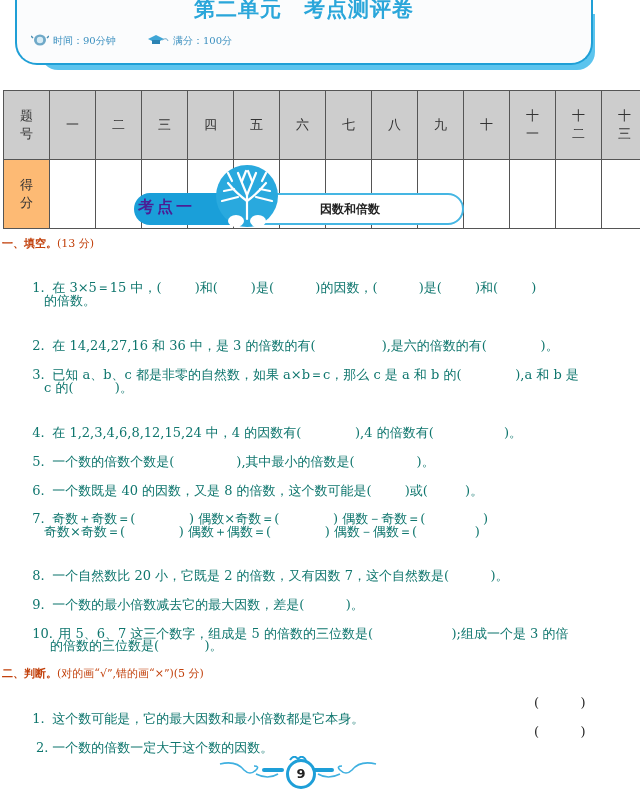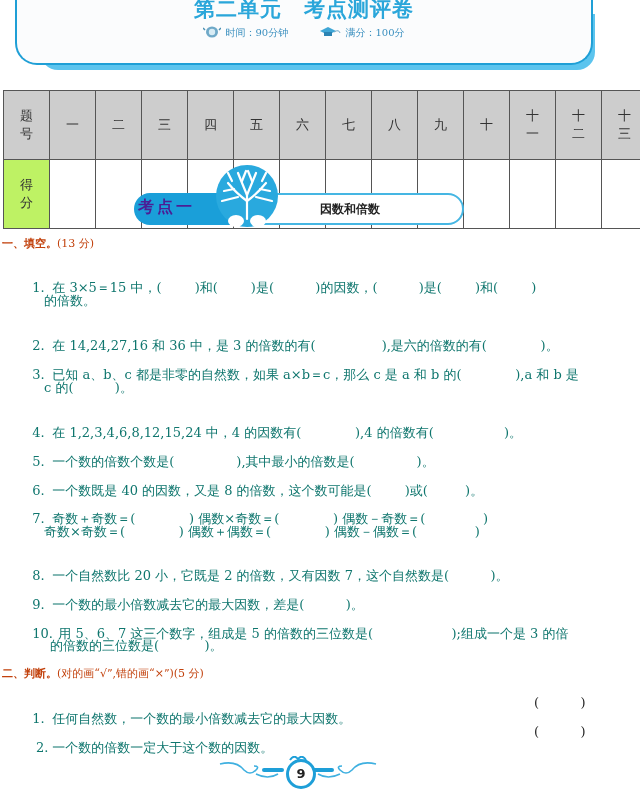--- a/index.html
+++ b/index.html
@@ -16,36 +16,36 @@
     position: absolute; left: 15px; top: -10px; width: 574px; height: 73px;
     background: #fbfcfd; border: 2px solid #1f9fd6; border-top: none; border-radius: 0 0 22px 22px;
   }
   .banner-title {
     position: absolute; left: 0; right: 0; top: 5px; text-align: center;
     font-family: "DejaVu Serif", "Liberation Serif", serif; font-weight: bold;
     font-size: 21px; color: #2aa6da; letter-spacing: 1px;
   }
   .banner-title .gap { display: inline-block; width: 22px; }
   .banner-meta {
-    position: absolute; left: 0; right: 0; top: 36px; text-align: center; font-size: 10px; color: #3a8fbf;
+    position: absolute; left: 0; right: 0; top: 44px; font-size: 10px; color: #3a8fbf;
   }
   .meta-item { display: inline-flex; align-items: center; margin: 0 14px; }
   .meta-icon { display: inline-block; margin-right: 4px; }
 
   
   .score-table {
     position: absolute; left: 3px; top: 90px; border-collapse: collapse;
     font-family: "DejaVu Serif", serif; font-size: 13px;
   }
   .score-table td {
     border: 1.5px solid #555; height: 28px; text-align: center; padding: 16px;
     width: 38px; color: #333;
   }
   .score-table tr.head td { background: #cdcdcd; }
-  .score-table td.rowlabel { background: #bef264; width: 38px; }
+  .score-table td.rowlabel { background: #fdba74; width: 38px; }
 
   
   .kp-wrap { position: absolute; left: 134px; top: 163px; width: 330px; height: 66px; }
   .kp-outline {
     position: absolute; left: 40px; top: 30px; width: 286px; height: 28px;
     border: 2px solid #45b6e3; border-radius: 16px; background: #fff;
   }
   .kp-pill {
     position: absolute; left: 0; top: 30px; width: 100px; height: 32px;
     background: #1a9fd9; border-radius: 16px 0 0 16px;
@@ -226,21 +226,21 @@
 <div class="q" style="left:24px; top:610px;">
   <span class="num" style="width:26px">10.</span><span>用 5、6、7 这三个数字，组成是 5 的倍数的三位数是(                   );组成一个是 3 的倍</span>
 </div>
 <div class="q" style="left:50px; top:638px;">的倍数的三位数是(           )。</div>
 
 <div class="section-head" style="top:666px;">
   <span>二、判断。</span><span class="sub">(对的画“√”,错的画“×”)(5 分)</span>
 </div>
 
 <div class="q" style="left:24px; top:695px;">
-  <span class="num" style="width:20px">1.</span><span>任何自然数，一个数的最小倍数减去它的最大因数。</span>
+  <span class="num" style="width:20px">1.</span><span>这个数可能是，它的最大因数和最小倍数都是它本身。</span>
 </div>
 <div class="tf-blank" style="left:534px; top:695px;">(          )</div>
 
 <div class="q" style="left:24px; top:724px;text-align:center;">
   <span class="num" style="width:20px">2.</span><span>一个数的倍数一定大于这个数的因数。</span>
 </div>
 <div class="tf-blank" style="left:534px; top:724px;">(          )</div>
 
 <div class="footer">
   <svg width="160" height="32" viewBox="0 0 160 32" style="position:absolute;left:0;top:0;">

